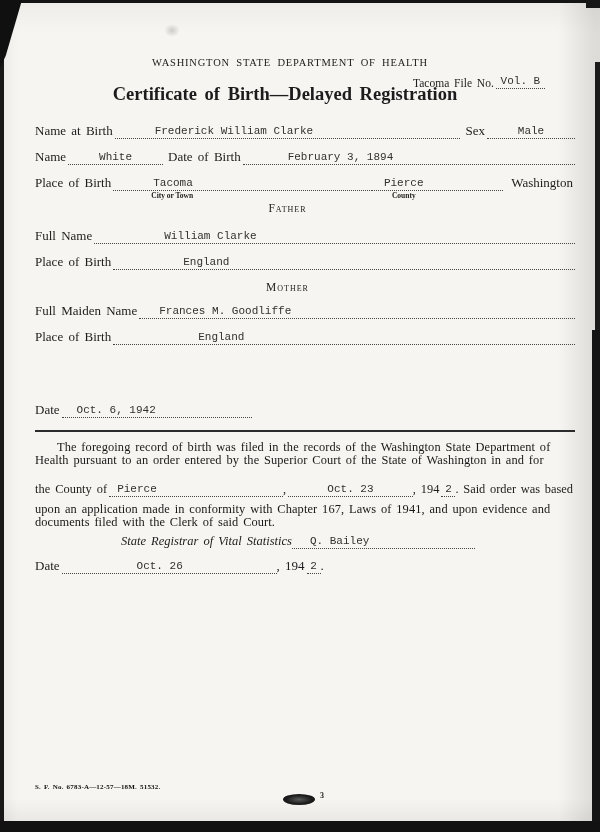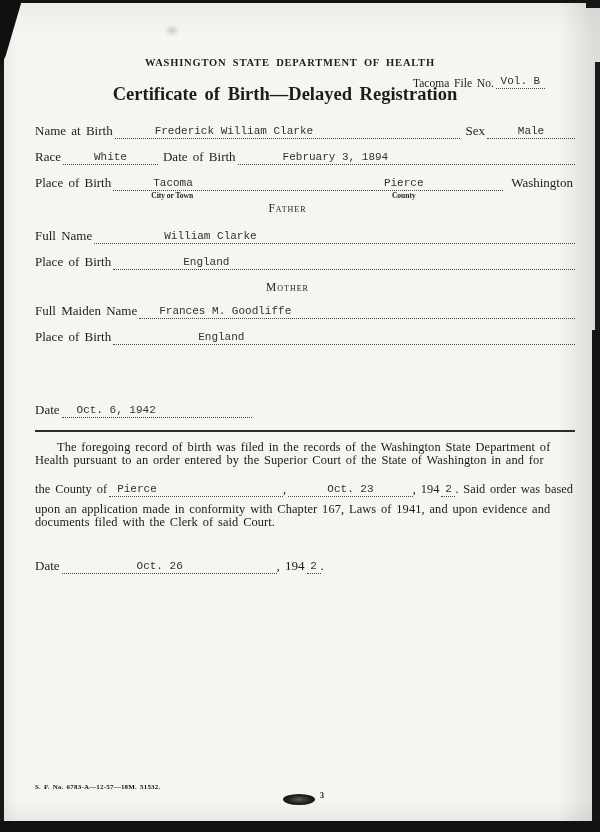--- a/index.html
+++ b/index.html
@@ -18,21 +18,21 @@
   .edge-bottom{bottom:0;left:0;right:0;height:11px;background:#121212;}
   .edge-right-thin{top:62px;right:0;width:5px;bottom:0;background:#1b1b1b;}
   .edge-right-wide{top:330px;right:0;width:8px;bottom:0;background:#141414;}
   .corner-notch{top:0;right:0;width:14px;height:8px;background:#161616;}
   .corner-wedge{position:absolute;top:0;left:0;width:22px;height:68px;background:#101010;
     clip-path:polygon(0 0,100% 0,26% 82%,0 100%);}
   .smudge{position:absolute;left:164px;top:24px;width:16px;height:13px;border-radius:50%;
     background:radial-gradient(ellipse at center, rgba(110,110,110,0.30), rgba(110,110,110,0) 70%);}
   
   .dept{position:absolute;top:57px;left:0;right:20px;text-align:center;
-    font-weight:bold;font-size:10.5px;letter-spacing:0.8px;word-spacing:3px;}
+    font-weight:normal;font-size:10.5px;letter-spacing:0.8px;word-spacing:3px;}
   .filerow{position:absolute;top:73px;right:55px;width:132px;display:flex;align-items:flex-end;height:16px;font-size:11.5px;}
   .title{position:absolute;top:84px;left:0;right:30px;text-align:center;
     font-weight:bold;font-size:18.5px;word-spacing:3px;}
   
   .row{position:absolute;left:35px;right:25px;display:flex;align-items:flex-end;height:19px;}
   .lbl{font-size:13px;white-space:nowrap;word-spacing:2px;padding-right:2px;}
   .fill{flex:1 1 auto;border-bottom:1.5px dotted #454545;display:flex;align-items:flex-end;
     justify-content:flex-start;height:100%;position:relative;min-width:0;}
   .ctr{justify-content:center;}
   .typed{font-family:"Liberation Mono","DejaVu Sans Mono",monospace;font-size:11px;
@@ -85,21 +85,21 @@
     <span class="fill p40">
       <span class="typed">Frederick William Clarke</span>
     </span>
     <span class="lbl" style="padding-left:6px">Sex</span>
     <span class="fill ctr w88">
       <span class="typed">Male</span>
     </span>
   </div>
 
   <div class="row" style="top:146px">
-    <span class="lbl">Race</span>
+    <span class="lbl">Name</span>
     <span class="fill ctr w95">
       <span class="typed">White</span>
     </span>
     <span class="lbl" style="padding-left:5px">Date of Birth</span>
     <span class="fill p45">
       <span class="typed">February 3, 1894</span>
     </span>
   </div>
 
   <div class="row" style="top:172px">
@@ -171,20 +171,26 @@
       <span class="typed">2</span>
     </span>
     <span class="lbl" style="font-size:12.4px;word-spacing:1.6px">.  Said order was based</span>
   </div>
 
   <div class="para" style="top:503px">
     <div>upon an application made in conformity with Chapter 167, Laws of 1941, and upon evidence and</div>
     <div>documents filed with the Clerk of said Court.</div>
   </div>
 
+  <div class="regline">
+    <span class="ital">State Registrar of Vital Statistics</span>
+    <span class="fill p18 w165">
+      <span class="typed">Q. Bailey</span>
+    </span>
+  </div>
 
   <div class="row" style="top:556px;height:18px">
     <span class="lbl">Date</span>
     <span class="fill p75 w140">
       <span class="typed">Oct. 26</span>
     </span>
     <span class="lbl">, 194</span>
     <span class="fill ctr w13" style="flex-grow:0">
       <span class="typed">2</span>
     </span>

